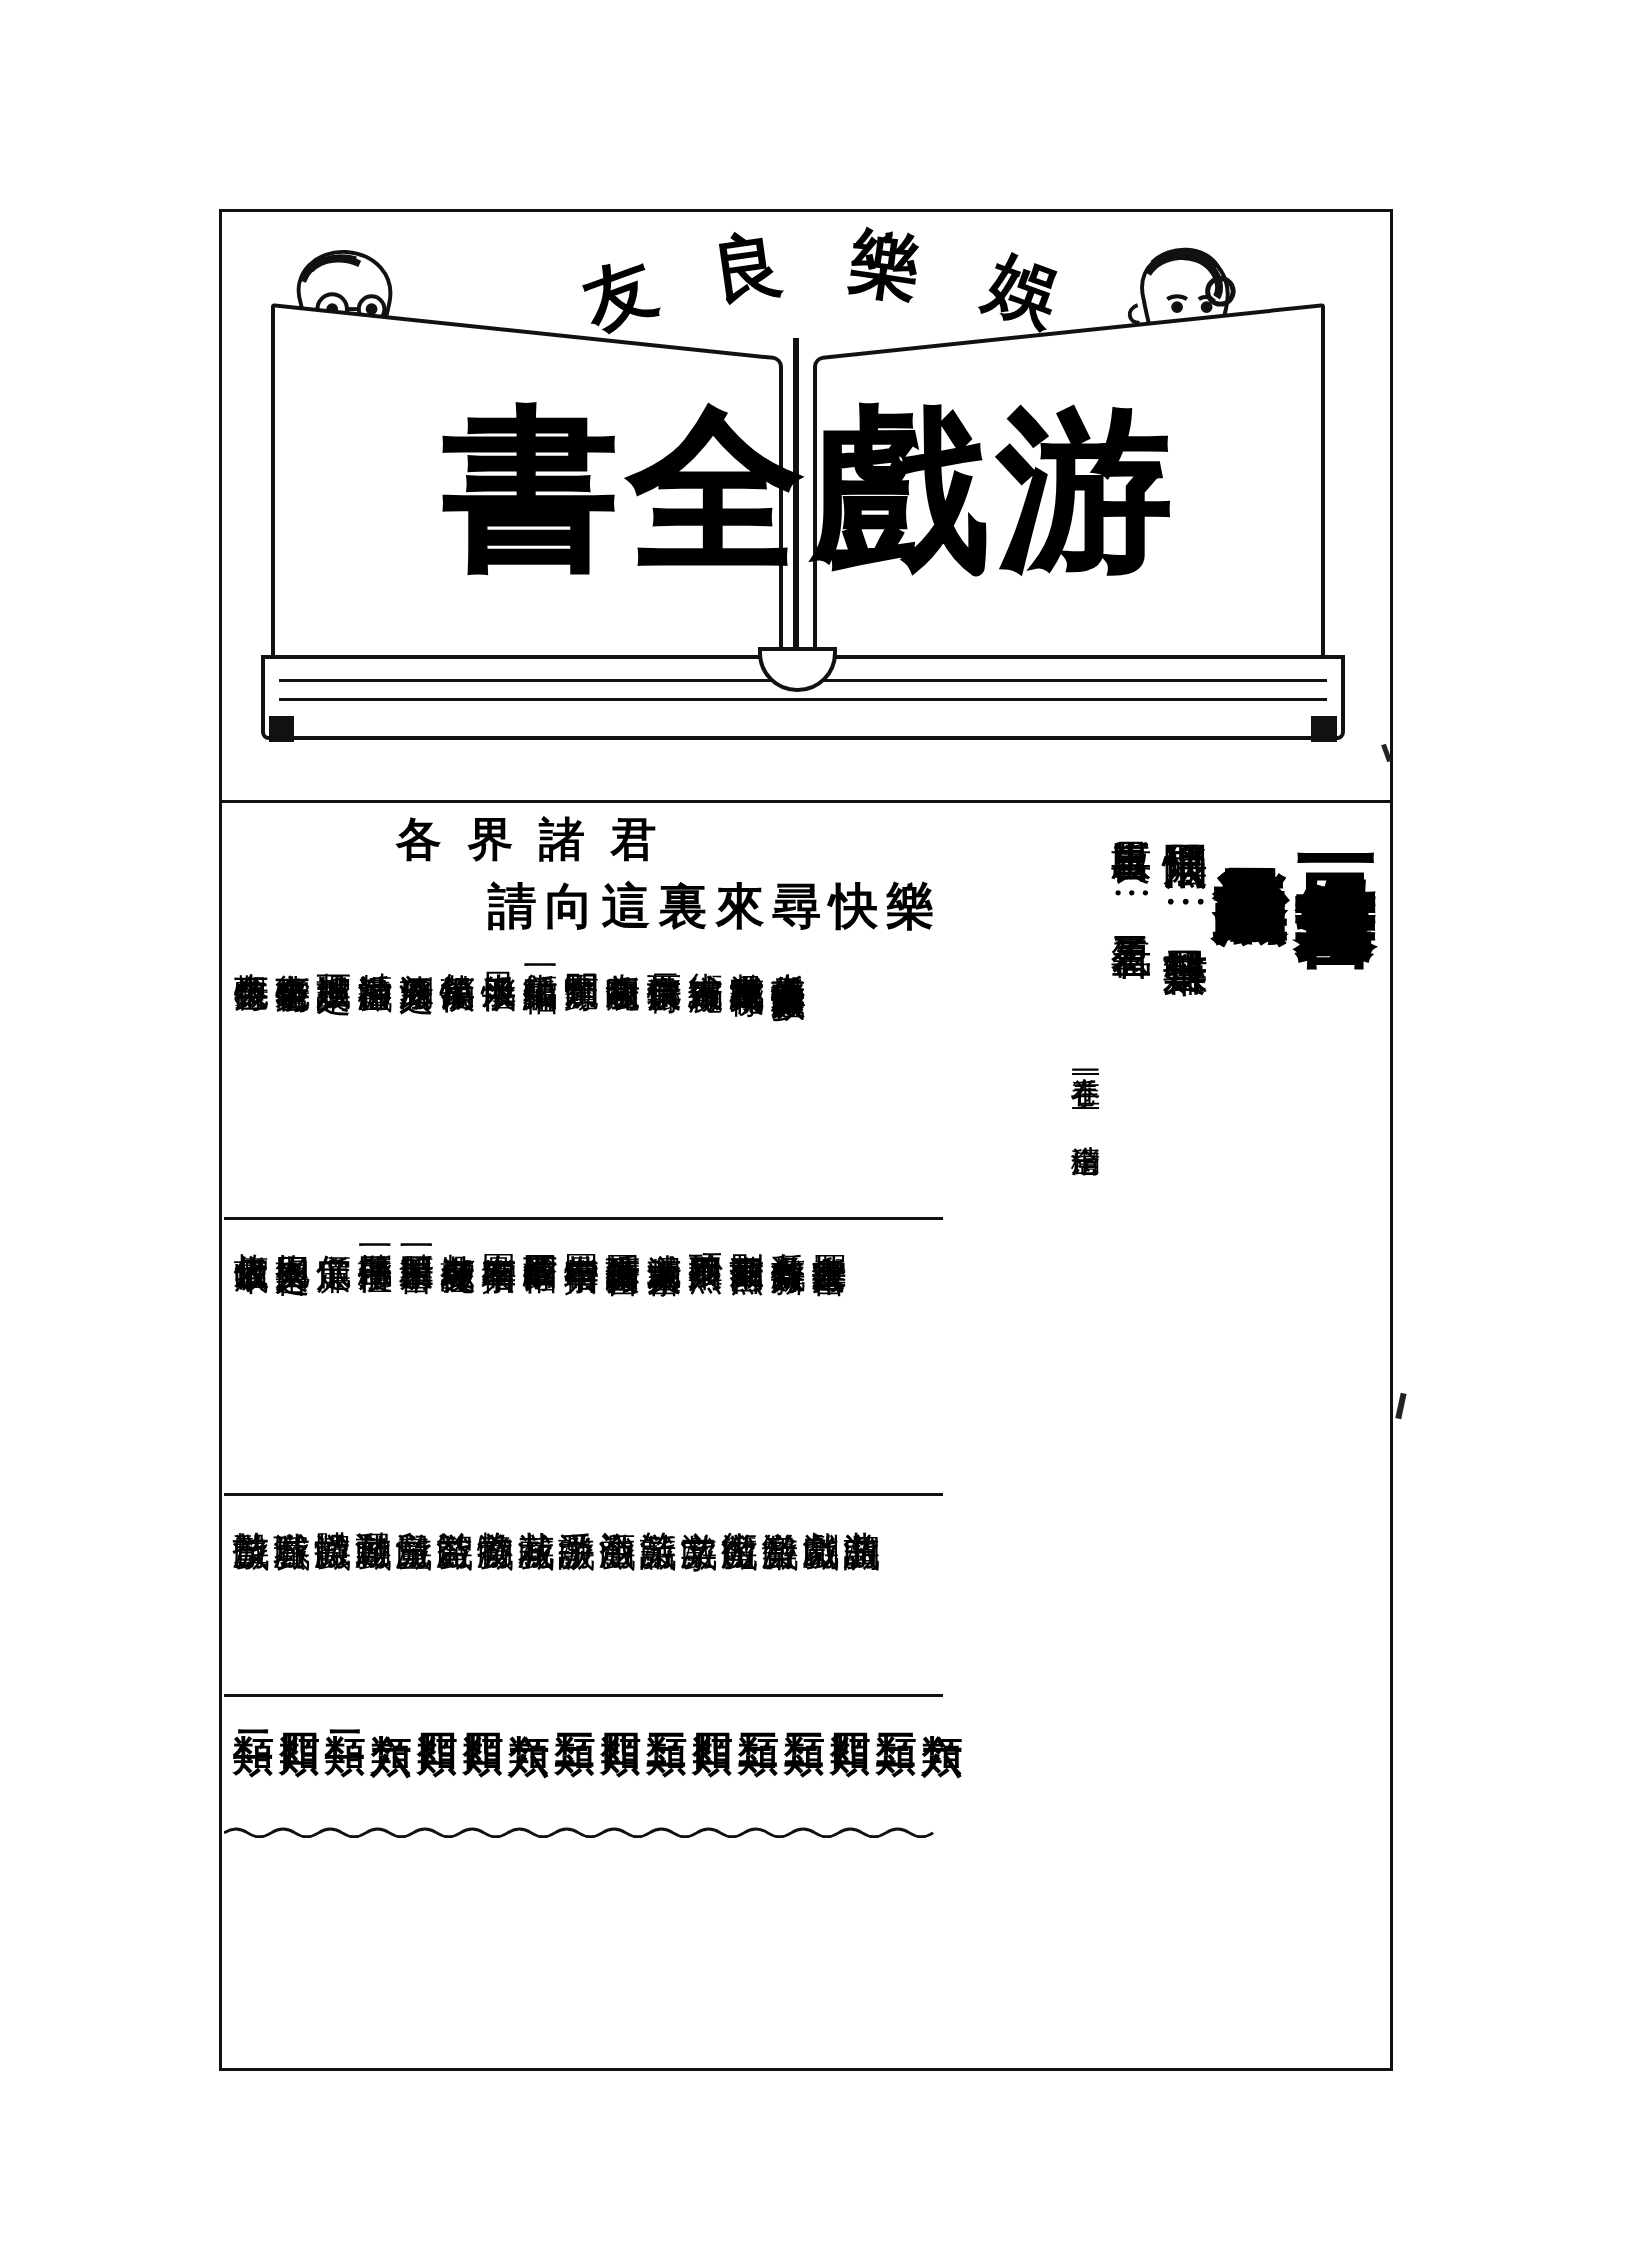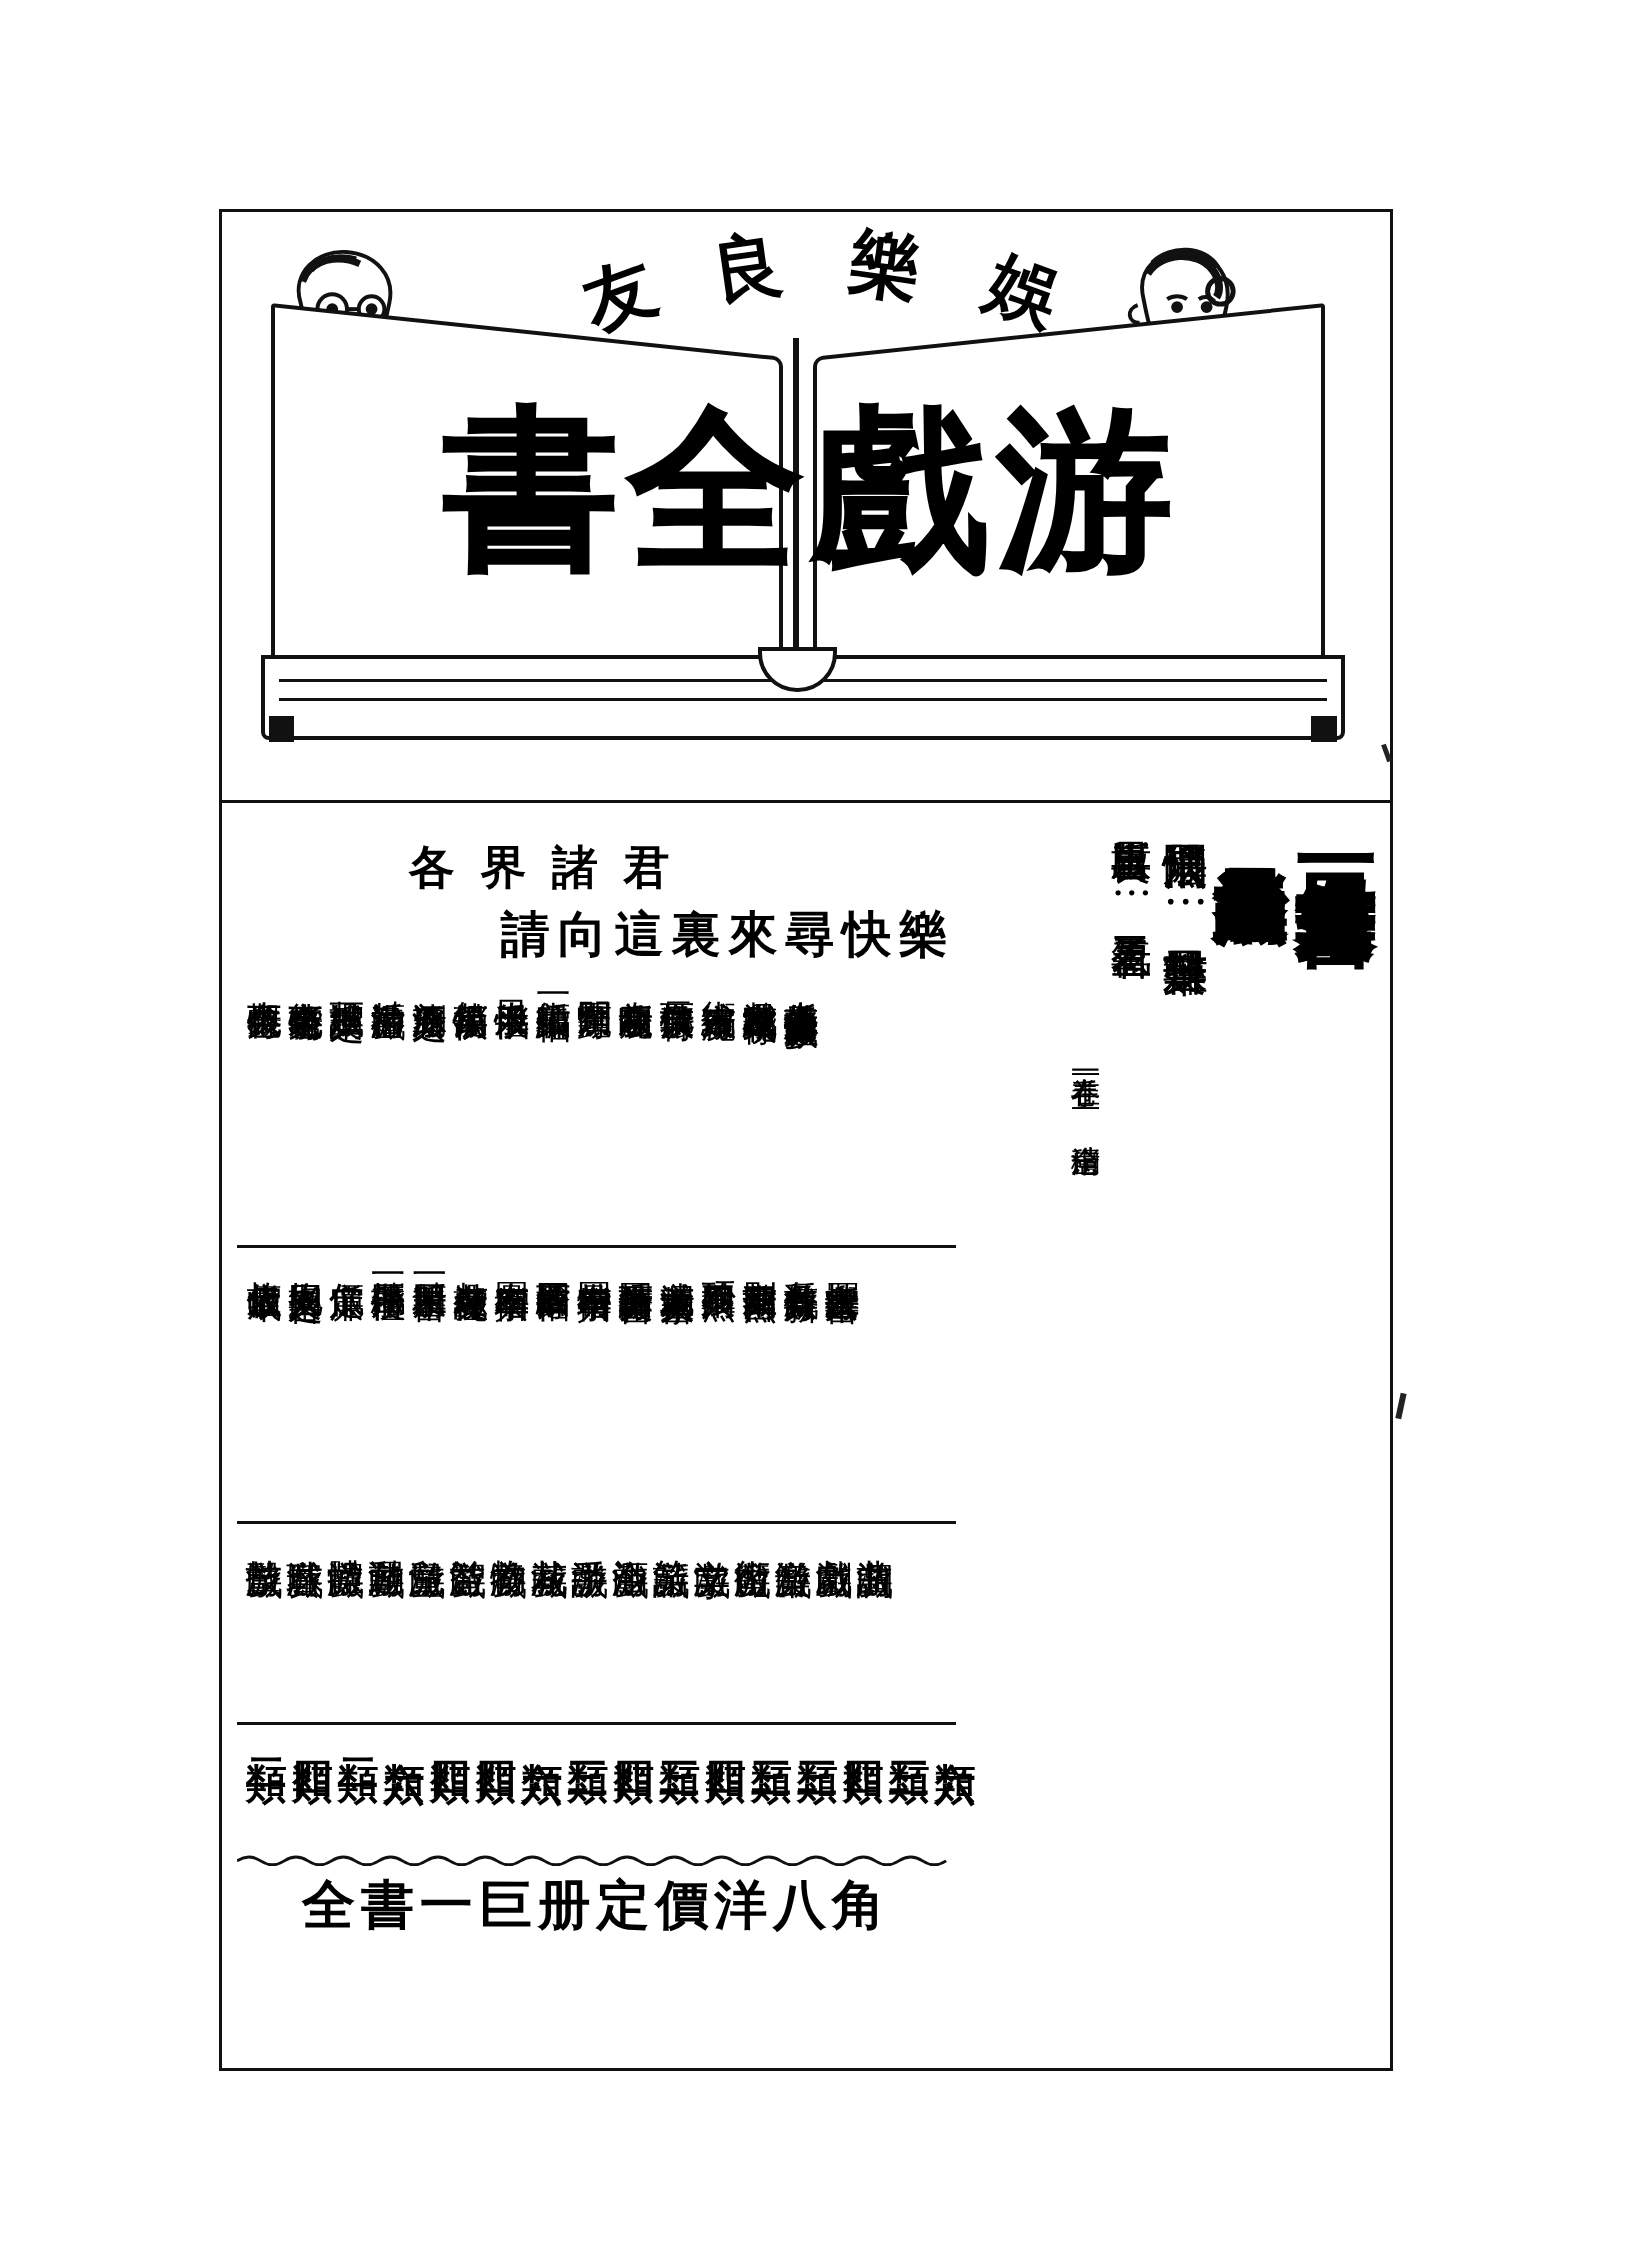--- a/index.html
+++ b/index.html
@@ -226,25 +226,24 @@
   #slogan-note {
     font-size: 29.6px;
     line-height: 1.1;
     height: 325px;
     margin-left: 5.9px;
     margin-top: 246px;
   }
   
   #left-block {
     position: absolute;
-    left: 15px;
+    left: 2px;
     top: 0;
     width: 719px;
     height: 1261px;
-    margin-top: 28px;
   }
   
   #heading-1 {
     position: absolute;
     left: 0; top: 5.9px;
     width: 719px;
     text-align: center;
     font-size: 46px;
     font-weight: bold;
     letter-spacing: 25.6px;
@@ -496,21 +495,20 @@
           <div class="vcol">三類</div>
           <div class="vcol">六類</div>
         </div>
 
         <div id="wavy-divider">
           <svg width="719" height="13.8" viewBox="0 0 730 14" preserveAspectRatio="none">
             <path d="M0 8 Q 12 0 24 8 T 48 8 T 72 8 T 96 8 T 120 8 T 144 8 T 168 8 T 192 8 T 216 8 T 240 8 T 264 8 T 288 8 T 312 8 T 336 8 T 360 8 T 384 8 T 408 8 T 432 8 T 456 8 T 480 8 T 504 8 T 528 8 T 552 8 T 576 8 T 600 8 T 624 8 T 648 8 T 672 8 T 696 8 T 720 8" fill="none" stroke="#111" stroke-width="3"></path>
           </svg>
         </div>
 
-        <div id="price-line">全書一巨册定價洋八角</div>
       </div>
     </div>
   </div>
 
   <div class="ink" style="left:1398px; top:1393px; width:5.9px; height:25.6px; transform: rotate(12deg);"></div>
   <div class="ink" style="left:1384px; top:744px; width:4.9px; height:17.7px; transform: rotate(-20deg);"></div>
 </div>
 
 
 </body></html>

